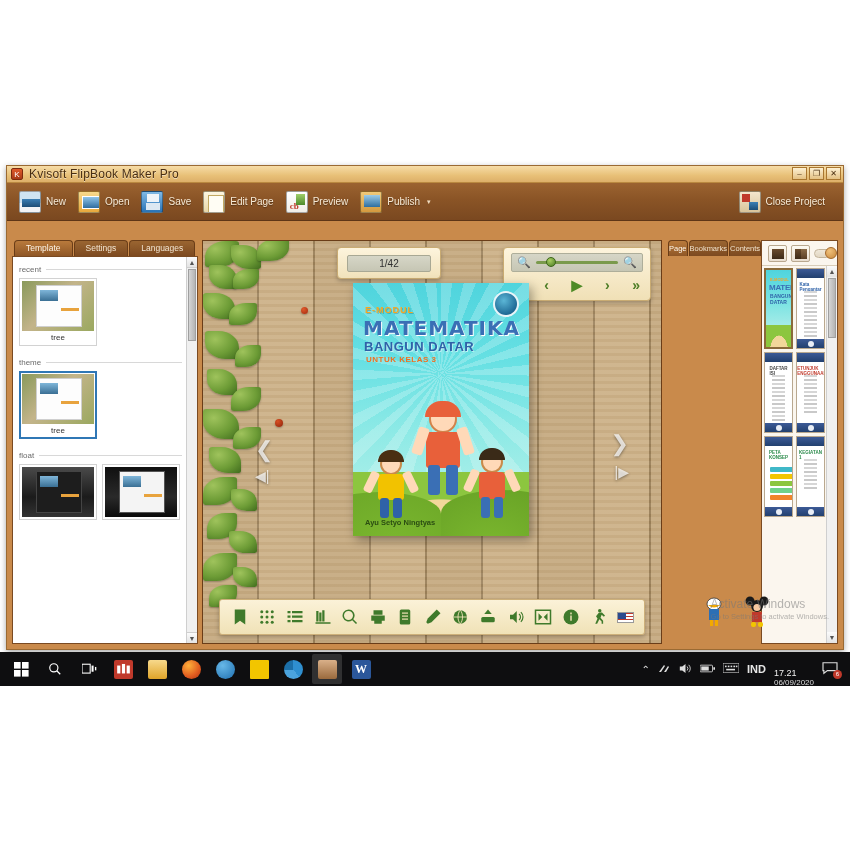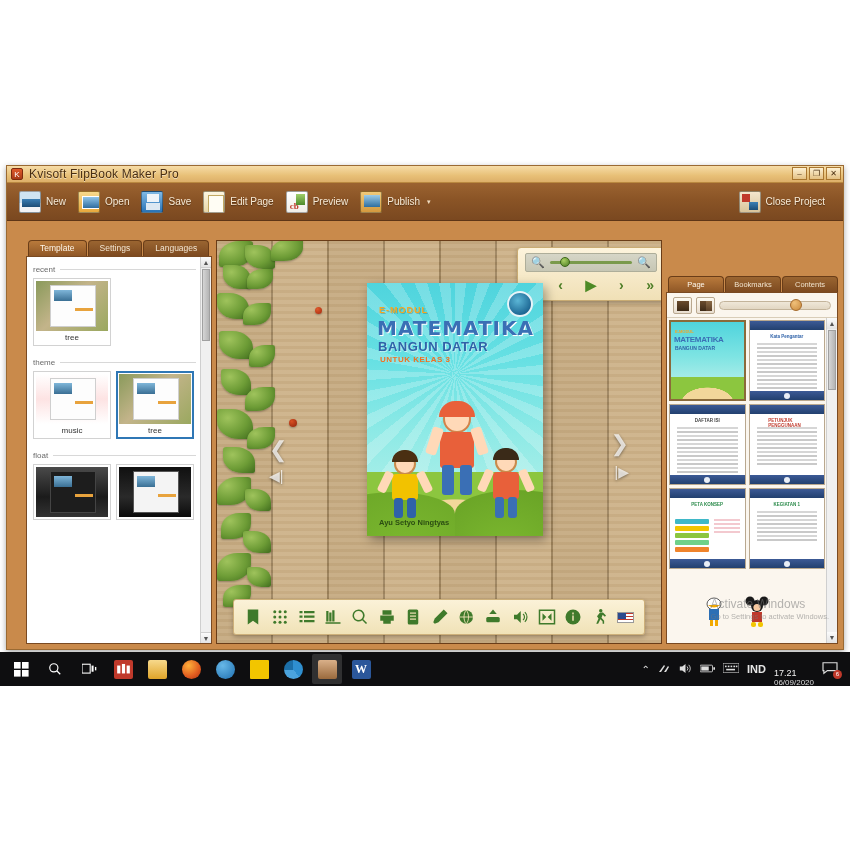--- a/index.html
+++ b/index.html
@@ -107,21 +107,21 @@
   .ico-close:before{content:""; position:absolute; right:2px; bottom:2px; width:9px; height:8px;
                     background:linear-gradient(#3b7fb5,#1d4e77);}
   .caret { font-size: 7px; color:#f0ddc0; margin-left:2px; }
   #close-project-item { position: absolute; right: 10px; }
 
   
   #app-body {
     position: absolute; left:0; right:0;
     top: 71px; bottom: 0;
     display: flex;
-    padding: 3px 5px 5px 19px;
+    padding: 3px 5px 5px 5px;
   }
 
   
   #left-panel {
     width: 186px; flex: 0 0 186px;
     display: flex; flex-direction: column;
     position: relative;
   }
   #tpl-tabs { display: flex; height: 16px; gap: 1px; padding-left: 2px; }
   .tpl-tab {
@@ -372,21 +372,21 @@
   .ft-flag {
     width: 17px; height: 11px; cursor: pointer;
     background: repeating-linear-gradient(180deg,#c0392b 0 1.5px,#fff 1.5px 3px);
     border: 1px solid #999; position:relative;
   }
   .ft-flag:after { content:""; position:absolute; left:0; top:0; width:8px; height:6px; background:#2c4b8e; }
 
   
   #right-panel {
     width: 172px; flex: 0 0 172px;
-    display: flex; flex-direction: column; margin-top: 36px;
+    display: flex; 
   }
   #rp-tabs { display: flex; height: 16px; gap: 1px; padding-left: 2px; }
   .rp-tab {
     flex: 1 1 0;
     font-size: 7.5px; color: #f0e2cc; text-align: center;
     background: linear-gradient(#9a6531, #7d4a20);
     border: 1px solid #6a3d18; border-bottom:none;
     border-radius: 4px 4px 0 0; line-height: 15px; cursor:pointer;
   }
   .rp-tab.active { background: linear-gradient(#b97a3c, #8f5726); color:#fff8ec; }
@@ -563,26 +563,20 @@
                 </div>
               <div class="tpl-name">tree</div>
             </div>
           </div>
 
           <div class="tpl-group-hdr" style="margin-top:12px">
             <span>theme</span>
             <span class="rule"></span>
           </div>
           <div class="tpl-grid">
-            <div class="tpl-card">
-              <div class="tpl-thumb th-music">
-                  <div class="sheet"></div>
-                </div>
-              <div class="tpl-name">music</div>
-            </div>
             <div class="tpl-card selected">
               <div class="tpl-thumb th-tree">
                   <div class="sheet"></div>
                 </div>
               <div class="tpl-name">tree</div>
             </div>
           </div>
 
           <div class="tpl-group-hdr" style="margin-top:12px">
             <span>float</span>
@@ -637,20 +631,23 @@
         <div class="leaf" style="left:0px;  top:312px; width:34px; height:28px;"></div>
         <div class="leaf b" style="left:30px; top:326px; width:24px; height:20px;"></div>
         <div class="leaf" style="left:6px;  top:344px; width:28px; height:22px;"></div>
       </div>
 
       <div class="leaf" style="left:98px; top:66px; width:7px; height:7px; border-radius:50%;
            background:radial-gradient(circle at 35% 30%,#e05a2b,#a3290f);"></div>
       <div class="leaf" style="left:72px; top:178px; width:8px; height:8px; border-radius:50%;
            background:radial-gradient(circle at 35% 30%,#d94f22,#8e240c);"></div>
 
+      <div id="page-indicator">
+        <div class="field">1/42</div>
+      </div>
 
       <div id="nav-control">
         <div id="zoom-row">
           <span class="mag">🔍</span>
           <div id="zoom-track">
             <div id="zoom-knob" style="left: 12%;"></div>
           </div>
           <span class="mag">🔍</span>
         </div>
         <div id="nav-row">

